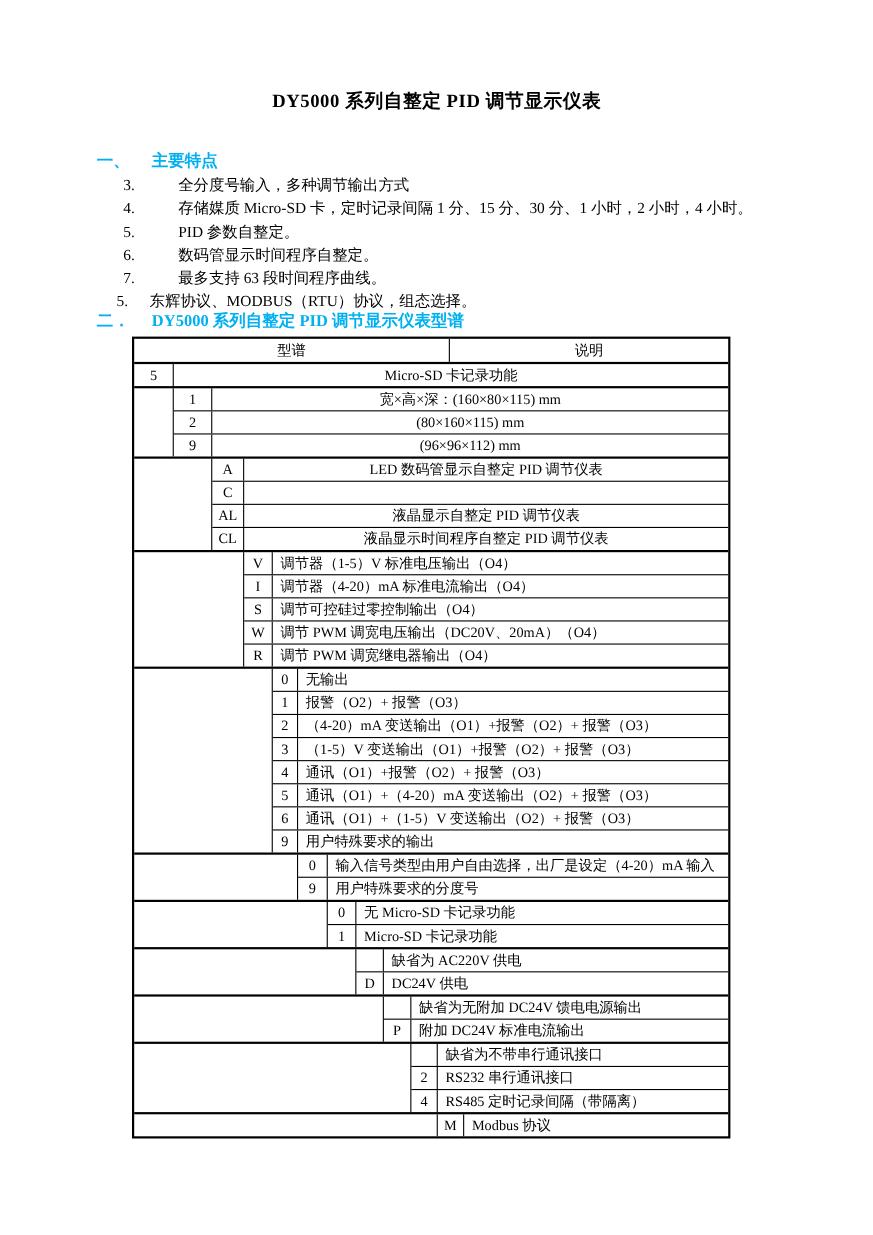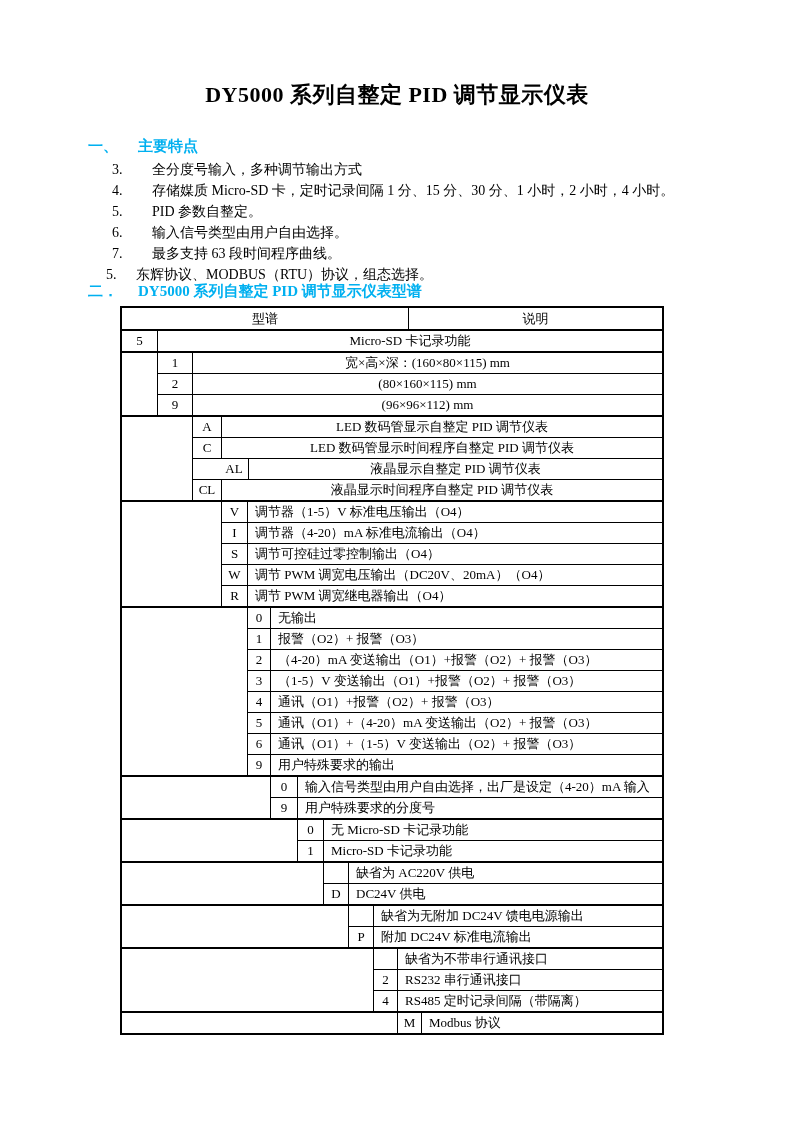--- a/index.html
+++ b/index.html
@@ -6,38 +6,38 @@
   .page{
     position:relative;
     width:794px;height:1123px;
     background:#ffffff;
     font-family:"Liberation Serif","DejaVu Serif",serif;
     color:#000;
     overflow:hidden;
   }
   .doc-title{
     position:absolute;top:80px;left:0;width:794px;
-    text-align:center;font-size:22px;font-weight:bold;
+    text-align:center;font-size:17px;font-weight:bold;
     letter-spacing:0.5px;
   }
   .heading{
     position:absolute;left:88px;
     font-size:15px;font-weight:bold;
     display:flex;
   }
   .heading .h-prefix{margin-right:20px;}
   #heading-features{top:137px;}
   #heading-spectrum{top:282px;}
   .features{
     position:absolute;top:159px;left:112px;
     font-size:14px;
   }
   .feat-row{display:flex;height:21px;line-height:21px;}
   .feat-num{width:22px;text-align:left;flex-shrink:0;}
-  .feat-text{margin-left:18px;white-space:nowrap;}
+  .feat-text{margin-left:28px;white-space:nowrap;}
   .feat-row.alt .feat-num{margin-left:-6px;}
   .feat-row.alt .feat-text{margin-left:8px;}
 
   .model-table{
     position:absolute;top:306px;left:120px;width:544px;
     border:2px solid #000;
     box-sizing:border-box;
     font-size:13px;
   }
   .t-header{display:flex;height:21px;border-bottom:2px solid #000;}
@@ -84,21 +84,21 @@
       <div class="feat-row">
         <span class="feat-num">4.</span>
         <span class="feat-text">存储媒质 Micro-SD 卡，定时记录间隔 1 分、15 分、30 分、1 小时，2 小时，4 小时。</span>
       </div>
       <div class="feat-row">
         <span class="feat-num">5.</span>
         <span class="feat-text">PID 参数自整定。</span>
       </div>
       <div class="feat-row">
         <span class="feat-num">6.</span>
-        <span class="feat-text">输入信号类型由用户自由选择。</span>
+        <span class="feat-text">数码管显示时间程序自整定。</span>
       </div>
       <div class="feat-row">
         <span class="feat-num">7.</span>
         <span class="feat-text">最多支持 63 段时间程序曲线。</span>
       </div>
       <div class="feat-row alt">
         <span class="feat-num">5.</span>
         <span class="feat-text">东辉协议、MODBUS（RTU）协议，组态选择。</span>
       </div>
     </div>
@@ -140,24 +140,23 @@
       </div>
       <div class="t-group">
         <div class="t-spacer" style="width: 71px;"></div>
         <div class="t-rows">
           <div class="t-row">
             <div class="t-code" style="width: 29px;">A</div>
             <div class="t-desc center">LED 数码管显示自整定 PID 调节仪表</div>
           </div>
           <div class="t-row">
             <div class="t-code" style="width: 29px;">C</div>
-            <div class="t-desc center">LED 数码管显示时间程序自整定 PID 调节仪表</div>
-          </div>
-          <div class="t-row">
-            <div class="t-code" style="width: 29px; margin-left: 27px;">AL</div>
+          </div>
+          <div class="t-row">
+            <div class="t-code" style="width: 29px;">AL</div>
             <div class="t-desc center">液晶显示自整定 PID 调节仪表</div>
           </div>
           <div class="t-row">
             <div class="t-code" style="width: 29px;">CL</div>
             <div class="t-desc center">液晶显示时间程序自整定 PID 调节仪表</div>
           </div>
         </div>
       </div>
       <div class="t-group">
         <div class="t-spacer" style="width: 100px;"></div>

